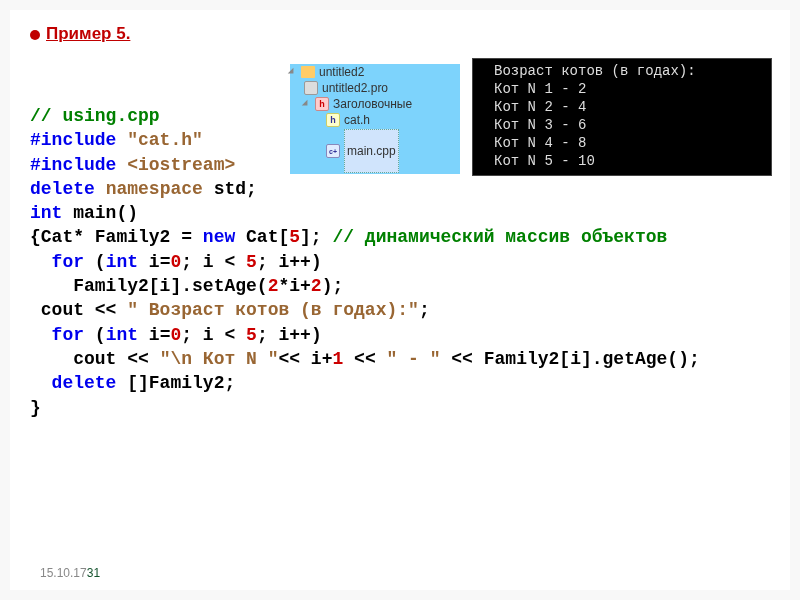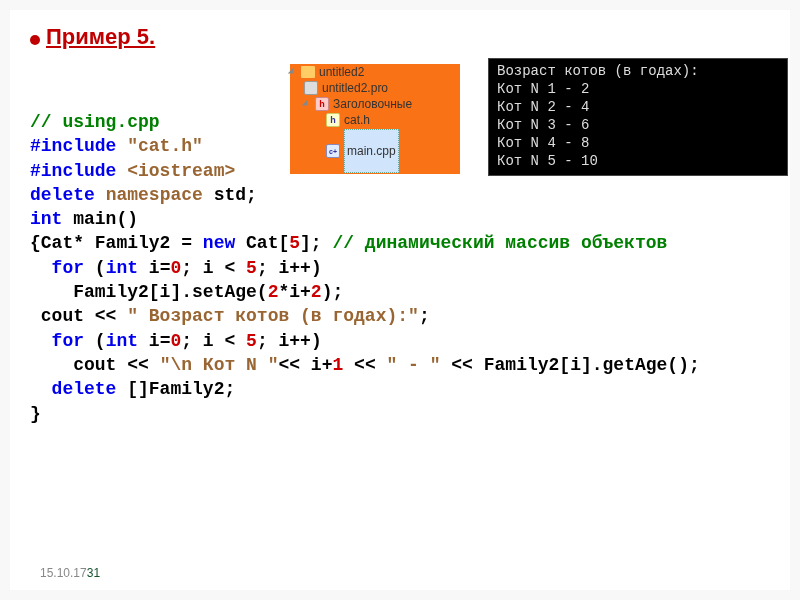--- a/index.html
+++ b/index.html
@@ -14,21 +14,21 @@
     .slide {
       width: 780px;
       height: 580px;
       background: white;
       margin: 10px;
       position: relative;
       padding: 14px 20px;
     }
     .title {
       color: #c00000;
-      font-size: 22px;
+      font-size: 17px;
       font-weight: bold;
       text-decoration: underline;
       margin-bottom: 4px;
       margin-top: 19px;
     }
     .bullet {
       display: inline-block;
       width: 10px;
       height: 10px;
       background: #c00000;
@@ -48,21 +48,21 @@
     .c-blue { color: #0000ee; }
     .c-brown { color: #996633; }
     .c-black { color: #000; }
     .c-red { color: #cc0000; }
 
     .project-tree {
       position: absolute;
       top: 54px;
       left: 280px;
       width: 170px;
-      background: #f97316;
+      background: #7dd3fc;
       font-family: 'Segoe UI', Tahoma, sans-serif;
       font-size: 12px;
       color: #333;
     }
     .tree-item {
       display: flex;
       align-items: center;
       padding: 1px 0;
       gap: 4px;
     }
@@ -100,25 +100,24 @@
     .terminal {
       position: absolute;
       top: 48px;
       left: 462px;
       width: 300px;
       height: 118px;
       background: #000;
       color: #ddd;
       font-family: 'Consolas', 'Courier New', monospace;
       font-size: 14px;
-      padding: 4px 8px;
+      padding: 4px 21px;
       line-height: 1.28;
       white-space: pre;
       border: 1px solid #444;
-      margin-left: 16px;
     }
 
     .footer {
       position: absolute;
       bottom: 10px;
       left: 30px;
       right: 30px;
       font-size: 12px;
       color: #888;
       display: flex;

